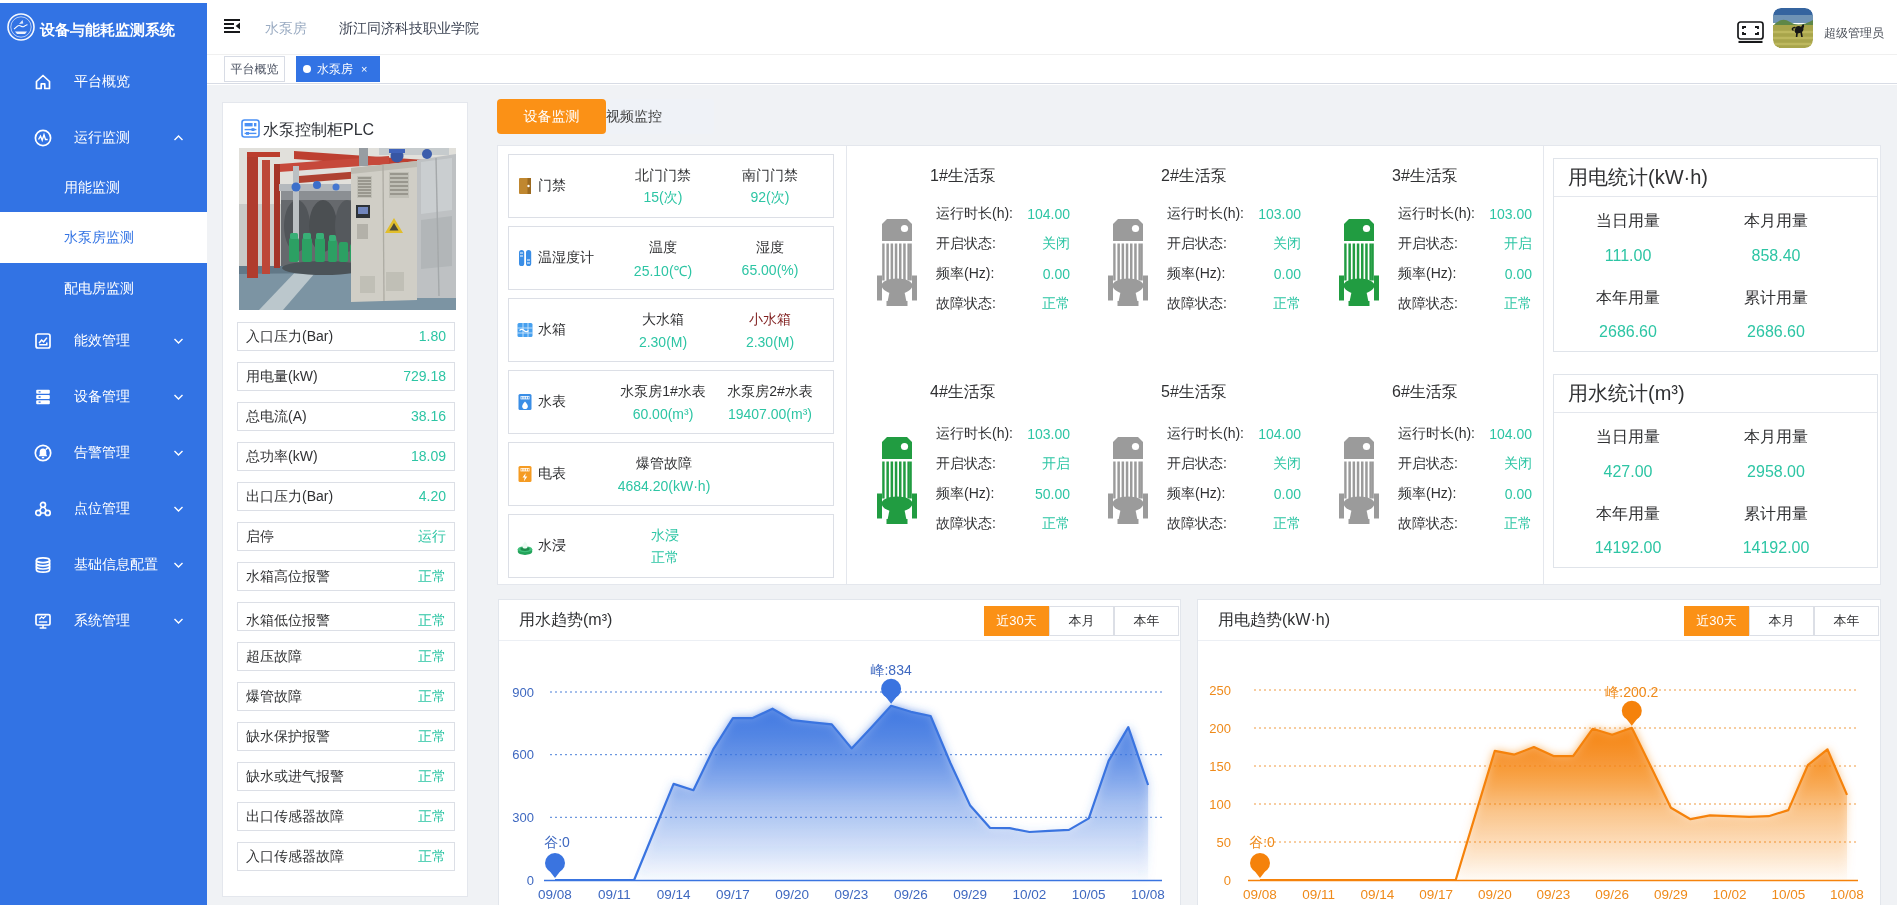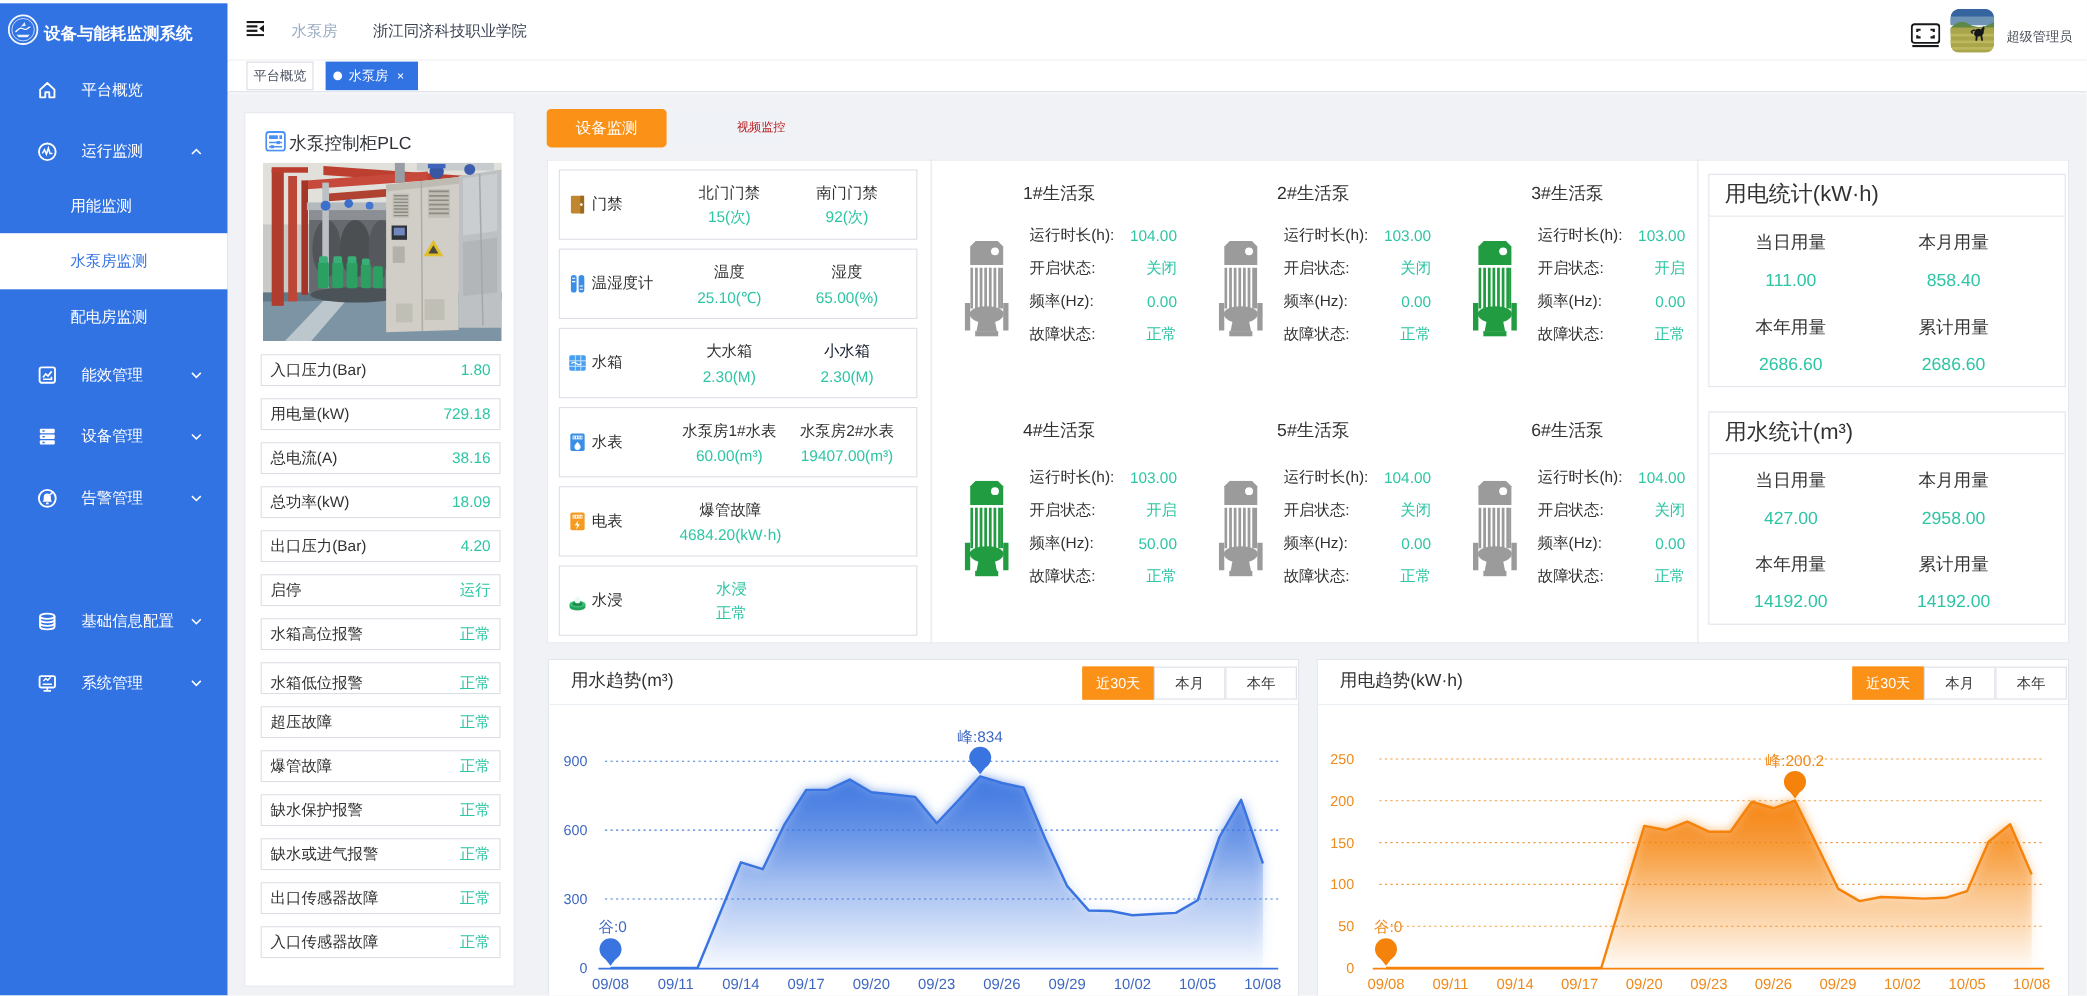--- a/index.html
+++ b/index.html
@@ -90,20 +90,32 @@
         <circle cx="10" cy="10" r="7.7"></circle>
         <path d="M10 5.6c2.1 0 3.3 1.5 3.3 3.4v2.6l1 1.6H5.7l1-1.6V9c0-1.9 1.2-3.4 3.3-3.4z" fill="#fff" stroke="none"></path>
         <path d="M8.8 14.6h2.4" stroke-width="1.4"></path>
         <path d="M12.6 6.8l2.6-2.6" stroke-width="1.5"></path>
       </svg>
       <span class="mtext">告警管理</span>
       <svg class="chev" width="13" height="13" viewBox="0 0 13 13" fill="none" stroke="#fff" stroke-width="1.4">
         <path d="M2.5 4.5 6.5 8.5 10.5 4.5"></path>
       </svg>
     </div>
+<div class="mitem" style="top:481px">
+      <svg class="abs" style="left:33px;top:50%;transform:translateY(-50%)" width="20" height="20" viewBox="0 0 20 20" fill="none" stroke="#fff" stroke-width="1.7">
+        <circle cx="10" cy="5.8" r="2.5"></circle>
+        <circle cx="5.3" cy="13.9" r="2.5"></circle>
+        <circle cx="14.7" cy="13.9" r="2.5"></circle>
+        <path d="M8.8 8l-2.3 3.6M11.2 8l2.3 3.6M7.8 13.9h4.4" stroke-width="1.5"></path>
+      </svg>
+      <span class="mtext">点位管理</span>
+      <svg class="chev" width="13" height="13" viewBox="0 0 13 13" fill="none" stroke="#fff" stroke-width="1.4">
+        <path d="M2.5 4.5 6.5 8.5 10.5 4.5"></path>
+      </svg>
+    </div>
 <div class="mitem" style="top:593px">
       <svg class="abs" style="left:33px;top:50%;transform:translateY(-50%)" width="20" height="20" viewBox="0 0 20 20" fill="none" stroke="#fff" stroke-width="1.7">
         <rect x="3" y="3.6" width="14" height="10.4" rx="1.4"></rect>
         <path d="M6.6 17h6.8M10 14v3" stroke-width="1.5"></path>
         <path d="M5.8 11h8.4" stroke-width="1.4"></path>
         <path d="M6.4 8.2l2.2-2.4 1.8 1.6 2.6-2.8" stroke-width="1.3"></path>
       </svg>
       <span class="mtext">系统管理</span>
       <svg class="chev" width="13" height="13" viewBox="0 0 13 13" fill="none" stroke="#fff" stroke-width="1.4">
         <path d="M2.5 4.5 6.5 8.5 10.5 4.5"></path>
@@ -250,21 +262,21 @@
 <div class="prow" style="top:522px;padding:0 8px">启停<b>运行</b></div>
 <div class="prow" style="top:562px;padding:0 8px">水箱高位报警<b>正常</b></div>
 <div class="prow" style="top:602px;padding:4px 8px">水箱低位报警<b>正常</b></div>
 <div class="prow" style="top:642px;padding:0 8px">超压故障<b>正常</b></div>
 <div class="prow" style="top:682px;padding:0 8px">爆管故障<b>正常</b></div>
 <div class="prow" style="top:722px;padding:0 8px">缺水保护报警<b>正常</b></div>
 <div class="prow" style="top:762px;padding:0 8px">缺水或进气报警<b>正常</b></div>
 <div class="prow" style="top:802px;padding:0 8px">出口传感器故障<b>正常</b></div>
 <div class="prow" style="top:842px;padding:0 8px">入口传感器故障<b>正常</b></div>
 <div class="abs" style="left:497px;top:99px;width:109px;height:35px;background:#fb9116;border-radius:4px;color:#fff;font-size:14px;text-align:center;line-height:35px;z-index:2">设备监测</div>
-<div class="abs" style="left:606px;top:99px;width:108px;height:35px;background:#eff2f7;border-radius:0 4px 4px 0;color:#b91c1c;font-size:11px;text-align:right;line-height:35px">视频监控</div>
+<div class="abs" style="left:606px;top:99px;width:108px;height:35px;background:#eff2f7;border-radius:0 4px 4px 0;color:#404040;font-size:14px;text-align:left;line-height:35px">视频监控</div>
 <div class="abs card" style="left:497px;top:145px;width:1384px;height:440px"></div>
 <div class="vdiv" style="left:846px"></div>
 <div class="vdiv" style="left:1543px"></div>
 <div class="abs" style="left:508px;top:154px;width:326px;height:64px;border:1px solid #dcdfe6;background:#fff"></div>
 <svg class="abs" style="left:515px;top:176px" width="20" height="20" viewBox="0 0 20 20">
     <rect x="4" y="2" width="12" height="16" rx="1" fill="#c0872f"></rect>
     <rect x="12.5" y="2" width="3.5" height="16" fill="#9c6a20"></rect>
     <circle cx="13.5" cy="10" r="1.2" fill="#fff"></circle>
   </svg>
 <div class="abs" style="left:538px;top:186px;font-size:14px;color:#303133;transform:translateY(-50%);white-space:nowrap">门禁</div>
@@ -285,21 +297,21 @@
 <div class="sval" style="left:770px;top:270px">65.00(%)</div>
 <div class="abs" style="left:508px;top:298px;width:326px;height:64px;border:1px solid #dcdfe6;background:#fff"></div>
 <svg class="abs" style="left:515px;top:320px" width="20" height="20" viewBox="0 0 20 20">
     <rect x="2.5" y="3" width="15" height="14" rx="1.5" fill="#46a0ef"></rect>
     <path d="M2.5 8h15M2.5 13h15M8 3v14M13 3v14" stroke="#fff" stroke-width=".8" opacity=".8"></path>
     <path d="M4.5 10.5c1.5-1.5 3-1.5 4.5 0s3 1.5 4.5 0" stroke="#fff" stroke-width="1.1" fill="none"></path>
   </svg>
 <div class="abs" style="left:538px;top:330px;font-size:14px;color:#303133;transform:translateY(-50%);white-space:nowrap">水箱</div>
 <div class="sname" style="left:663px;top:320px;color:#303133">大水箱</div>
 <div class="sval" style="left:663px;top:342px">2.30(M)</div>
-<div class="sname" style="left:770px;top:320px;color:#0f172a">小水箱</div>
+<div class="sname" style="left:770px;top:320px;color:#7f1d1d">小水箱</div>
 <div class="sval" style="left:770px;top:342px">2.30(M)</div>
 <div class="abs" style="left:508px;top:370px;width:326px;height:64px;border:1px solid #dcdfe6;background:#fff"></div>
 <svg class="abs" style="left:515px;top:392px" width="20" height="20" viewBox="0 0 20 20">
     <rect x="3.5" y="2" width="13" height="16" rx="1.5" fill="#3a8ee6"></rect>
     <rect x="5.5" y="4" width="9" height="3.4" fill="#fff" opacity=".92"></rect>
     <path d="M6.8 4.8v1.8M9.1 4.8v1.8M11.4 4.8v1.8M13.4 4.8v1.8" stroke="#3a8ee6" stroke-width=".9"></path>
     <path d="M10 9.5c2 2.3 2.8 3.4 2.8 4.7a2.8 2.8 0 1 1-5.6 0c0-1.3.8-2.4 2.8-4.7z" fill="#fff"></path>
   </svg>
 <div class="abs" style="left:538px;top:402px;font-size:14px;color:#303133;transform:translateY(-50%);white-space:nowrap">水表</div>
 <div class="sname" style="left:663px;top:392px;color:#303133">水泵房1#水表</div>

